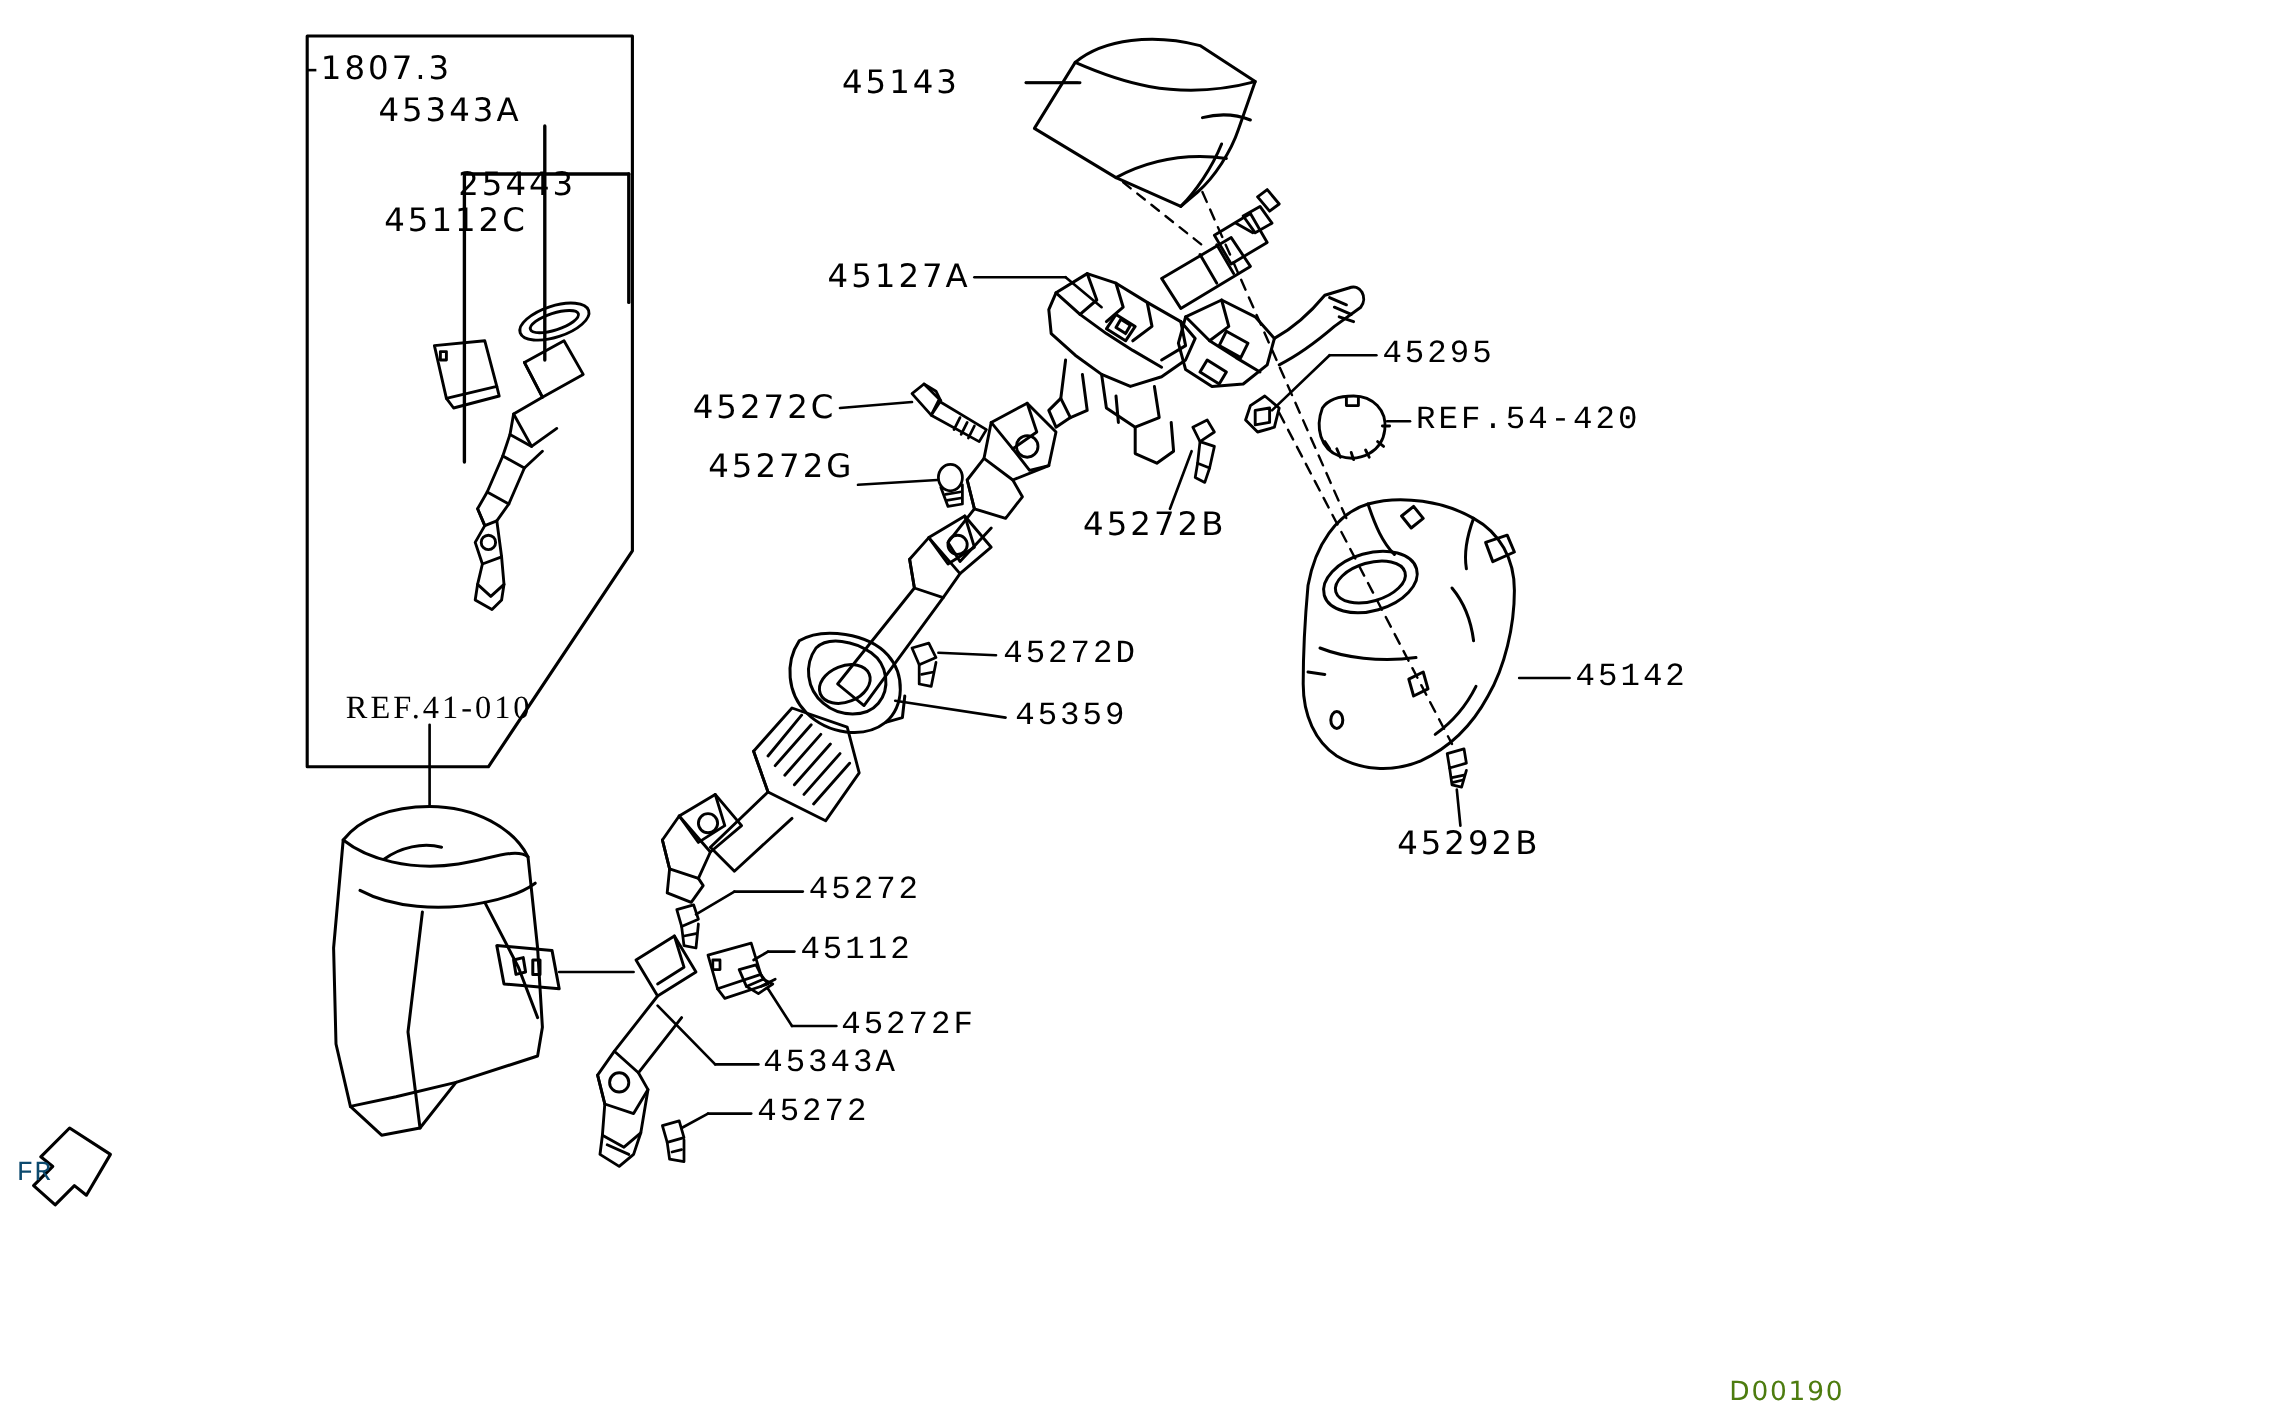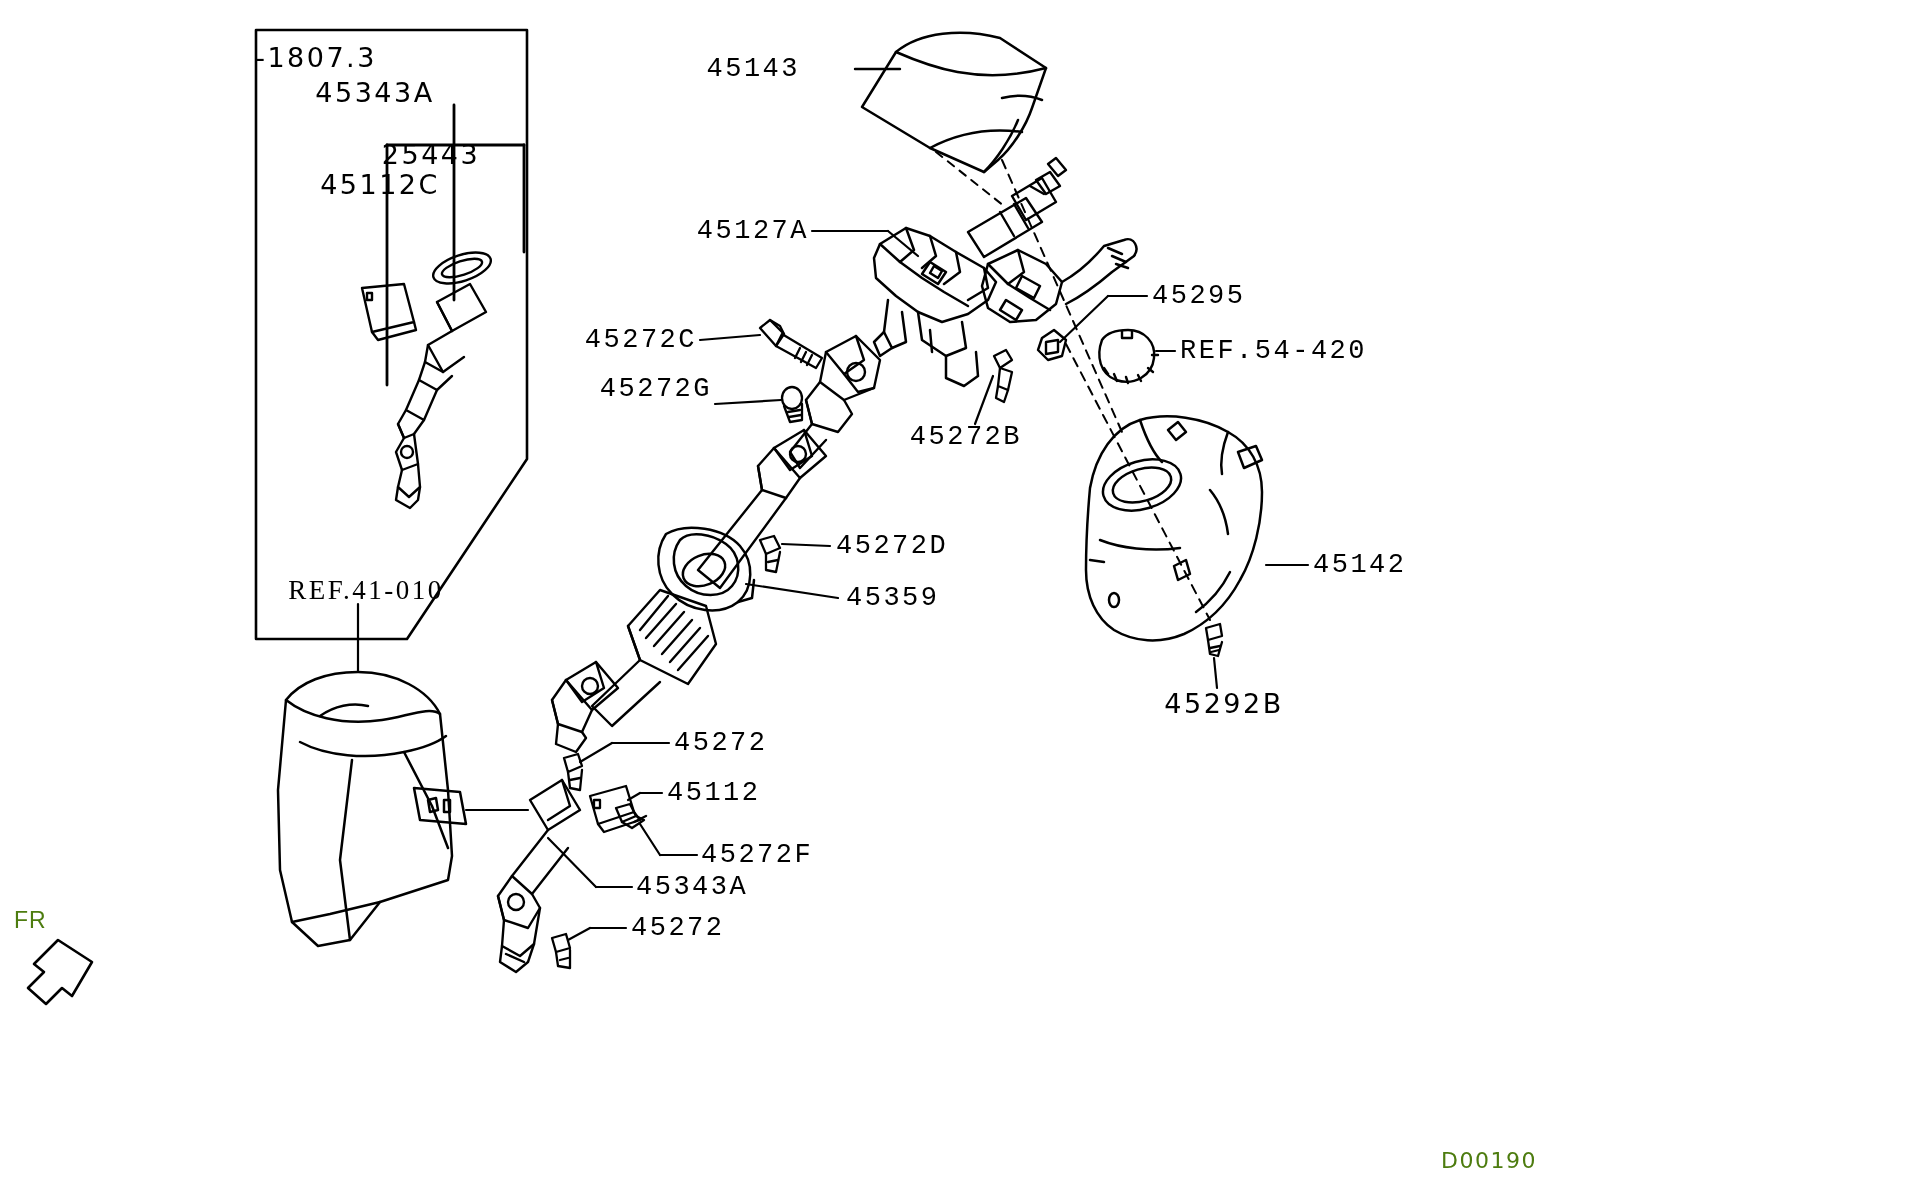--- a/index.html
+++ b/index.html
@@ -26,40 +26,40 @@
   }
   .lbl {
     position: absolute;
     font-family: "DejaVu Sans", sans-serif;
     font-size: 27px;
     letter-spacing: 2.5px;
     color: #000000;
     white-space: nowrap;
     line-height: 1;
   }
-  .lbl-right { transform: translate(-100%, -50%); font-family: Liberation Mono, monospace; }
+  .lbl-right { transform: translate(-100%, -50%); }
   .lbl-left  { transform: translate(0, -50%); font-family: Liberation Mono, monospace; }
   .lbl-ctr   { transform: translate(-50%, -50%); }
   .diagcode {
     position: absolute;
     right: 22px;
     bottom: 14px;
     font-family: "DejaVu Sans", sans-serif;
     font-size: 22px;
     letter-spacing: 1.5px;
     color: #4d7c0f;
   }
   .fr-text {
     position: absolute;
     left: 14px;
-    top: 907px;
-    font-family: Liberation Sans, sans-serif;
+    top: 964px;
+    font-family: Liberation Mono, monospace;
     font-size: 23px;
     letter-spacing: 1px;
-    color: #4d7c0f;
+    color: #0c4a6e;
   }
 </style>
 </head>
 <body>
 
 <div id="diagram-root">
 
   <svg id="diagram-svg" viewBox="0 0 1907 1187">
     <g fill="none" stroke="#000" stroke-width="2.6" stroke-linecap="round" stroke-linejoin="round">
 

